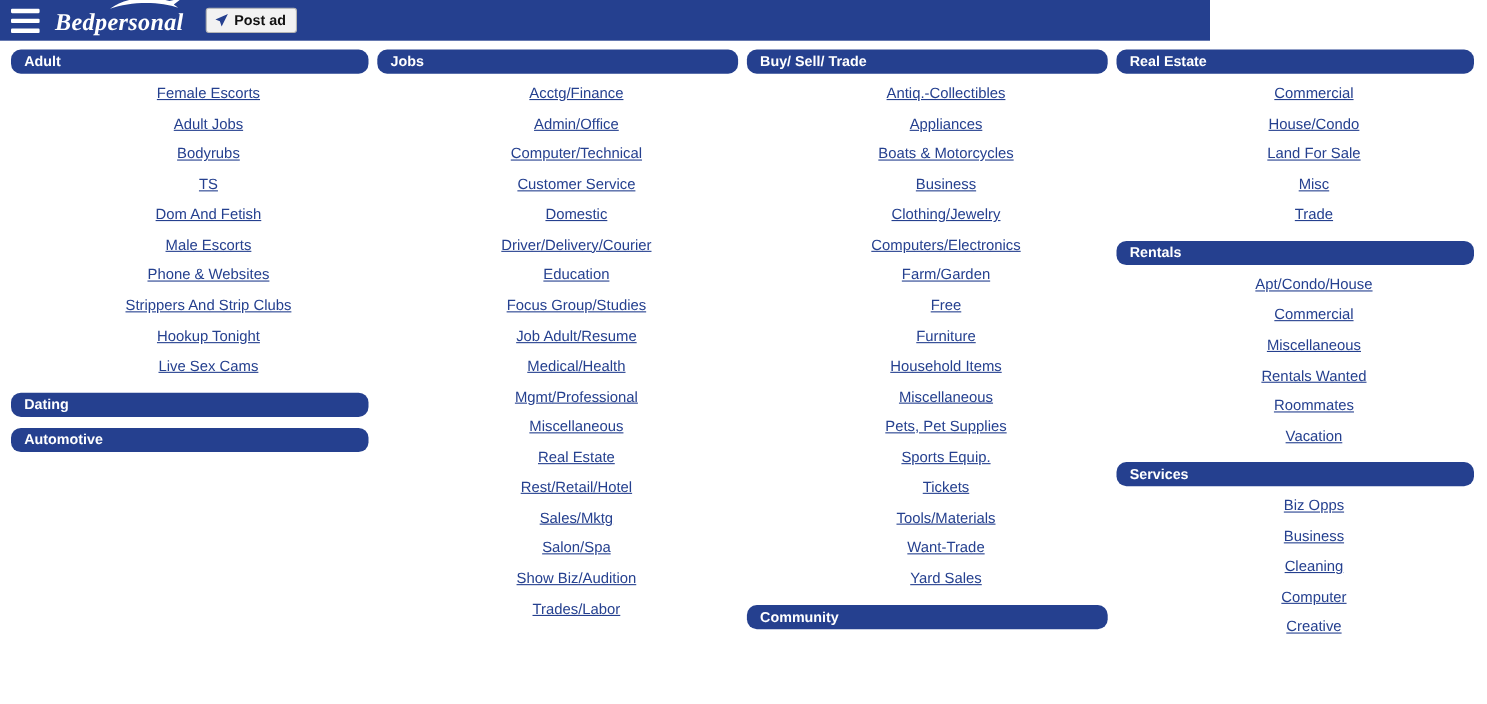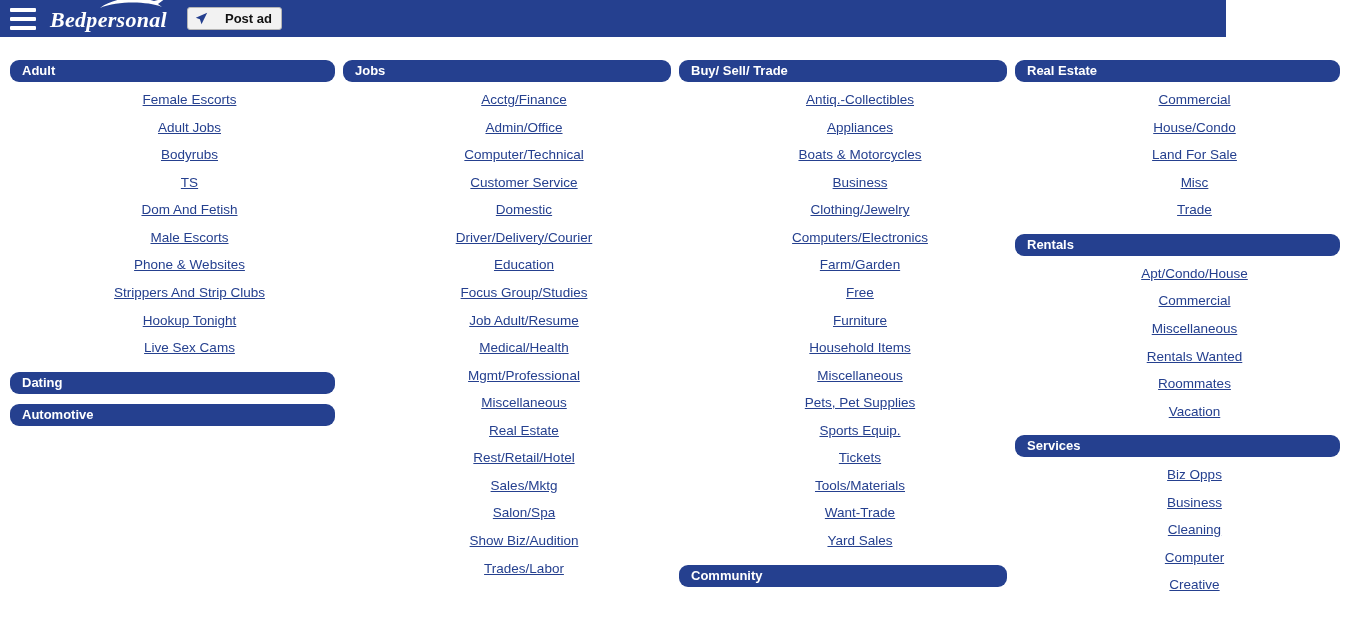--- a/index.html
+++ b/index.html
@@ -9,21 +9,21 @@
     width: 1352px;
     height: 640px;
     overflow: hidden;
     background: #ffffff;
     font-family: "Liberation Sans", sans-serif;
   }
 
   
   .header {
     position: relative;
-    width: 1226px;
+    width: 1100px;
     height: 37px;
     background: #25408f;
     display: flex;
     align-items: center;
     padding: 0 10px;
   }
   .hamburger {
     width: 26px;
     height: 22px;
     display: flex;
@@ -60,21 +60,21 @@
   }
   .post-ad {
     background: #f2f2f2;
     border: 1px solid #b5b5b5;
     border-radius: 3px;
     color: #111111;
     font-size: 13px;
     font-weight: bold;
     padding: 4px 9px 4px 7px;
     display: flex;
-    gap: 17px;
+    gap: 5px;
     cursor: pointer;
     line-height: 1;
   }
   .post-ad .plane { display: block; }
 
   
   .columns {
     display: flex;
     width: 1352px;
     padding: 8px 10px 0 10px;
@@ -87,21 +87,21 @@
   .cat-header {
     background: #25408f;
     color: #ffffff;
     font-size: 13px;
     font-weight: bold;
     border-radius: 9px;
     padding: 3px 0 4px 12px;
     margin-bottom: 4px;
     margin-top: 10px;
   }
-  .col .cat-header:first-child { margin-top: 15px; }
+  .col .cat-header:first-child { margin-top: 0; }
 
   .links { padding: 0; margin: 0; list-style: none; text-align: center; }
   .links li { margin: 0; padding: 0; }
   .links a {
     display: inline-block;
     color: #25408f;
     font-size: 13.5px;
     text-decoration: underline;
     padding: 4px 0 4px 0;
     margin-left: 34px;

